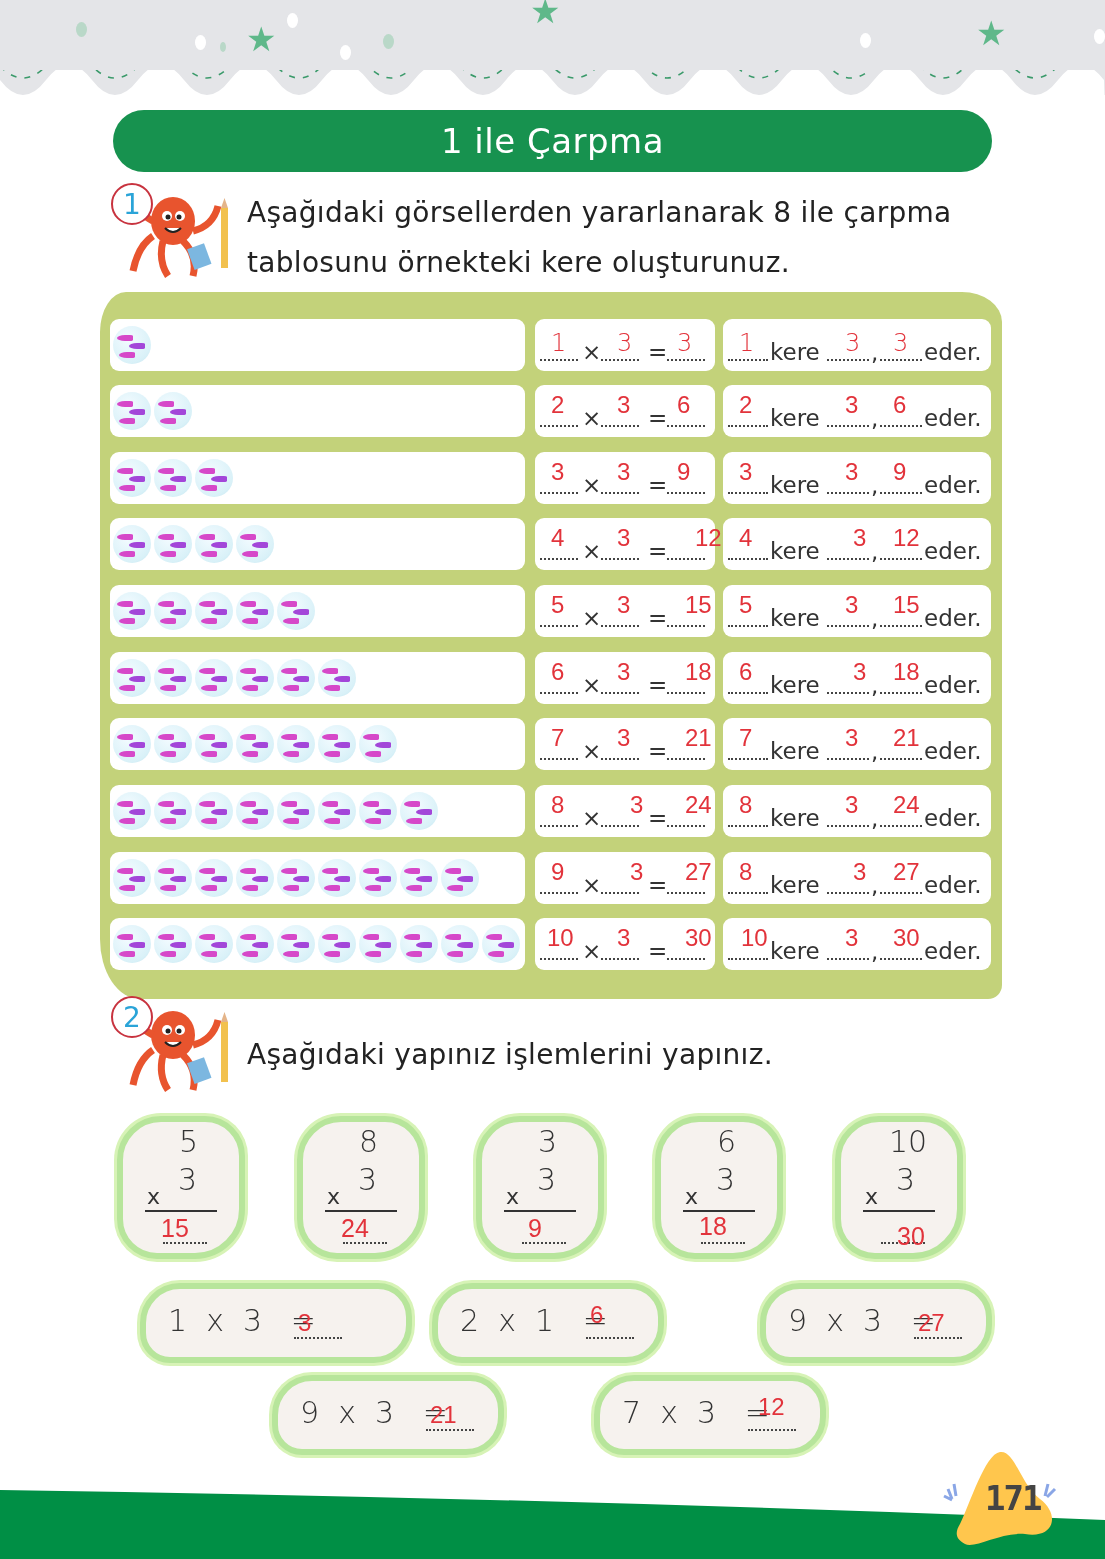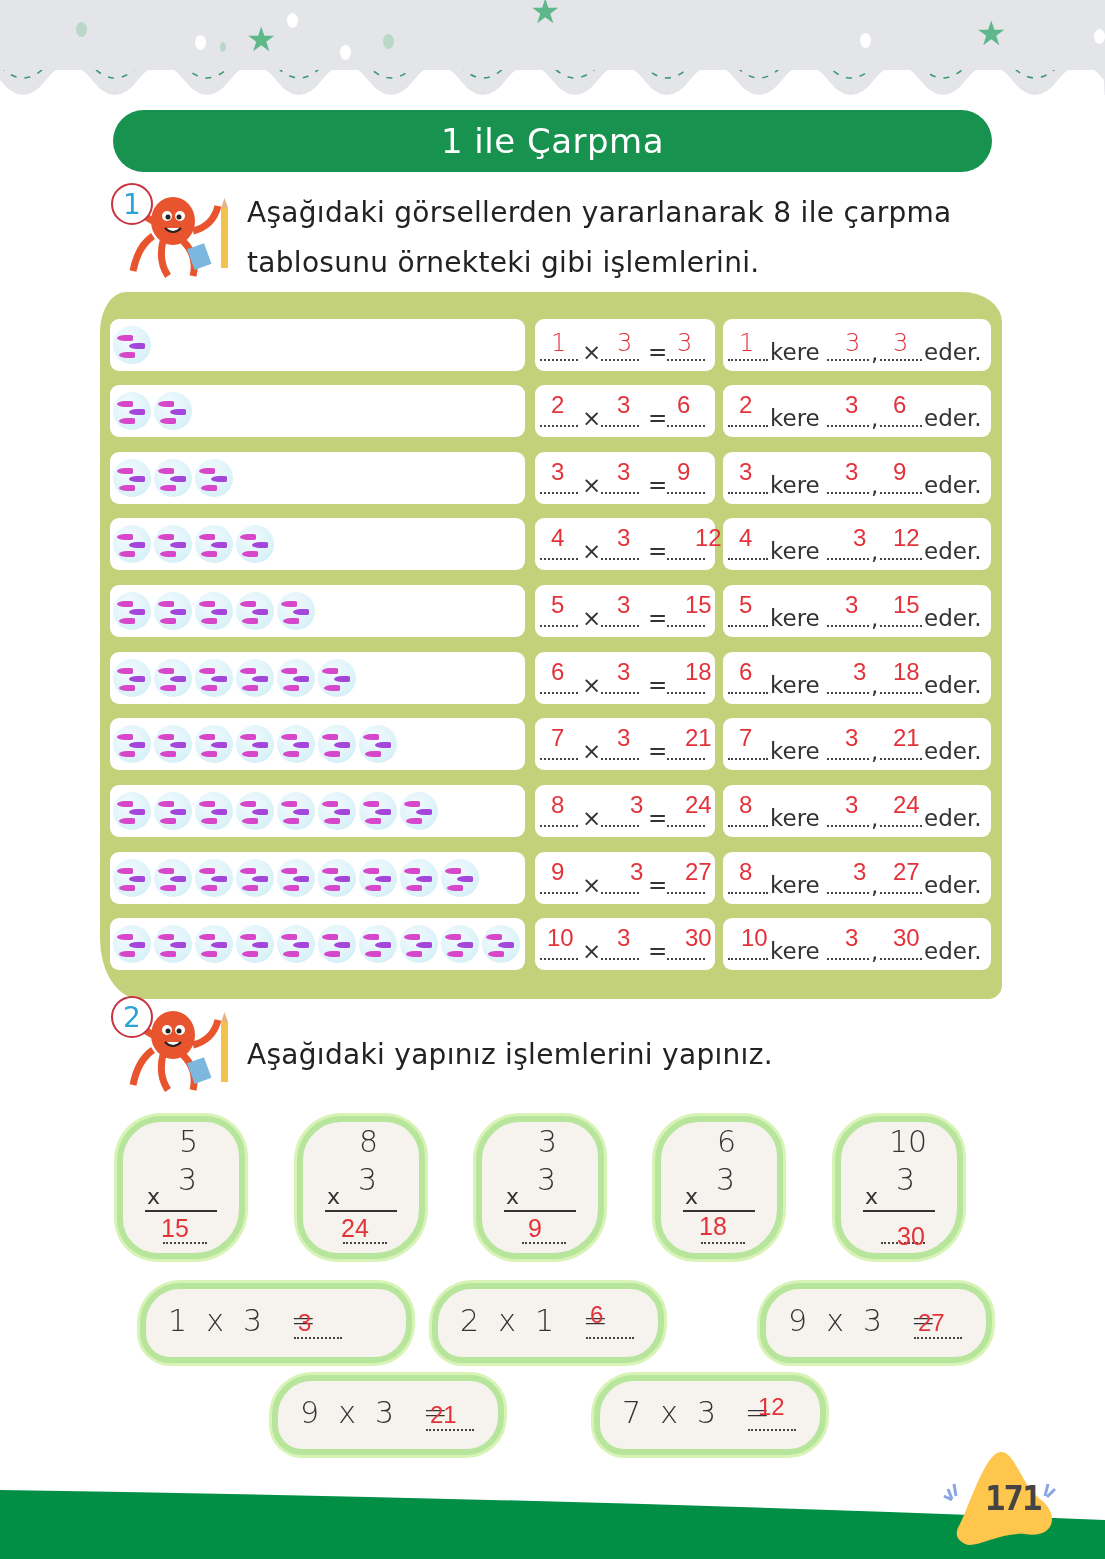--- a/index.html
+++ b/index.html
@@ -94,21 +94,21 @@
   <path d="M35 50 Q20 60 15 85" stroke="#e8542e" stroke-width="7" fill="none"></path>
   <path d="M45 55 Q40 75 50 90" stroke="#e8542e" stroke-width="7" fill="none"></path>
   <path d="M65 55 Q80 70 75 90" stroke="#e8542e" stroke-width="7" fill="none"></path>
   <path d="M75 45 Q95 40 100 20" stroke="#e8542e" stroke-width="7" fill="none"></path>
   <path d="M35 35 Q15 25 20 8" stroke="#e8542e" stroke-width="7" fill="none"></path>
   <rect x="103" y="22" width="7" height="60" fill="#f2c14e"></rect>
   <polygon points="103,22 110,22 106.5,12" fill="#e4b489"></polygon>
   <rect x="72" y="60" width="18" height="22" fill="#7cb7e0" transform="rotate(-20 80 70)"></rect>
 </svg>
 <div class="instr" style="left:247px;top:188px;">Aşağıdaki görsellerden yararlanarak 8 ile çarpma</div>
-<div class="instr" style="left:247px;top:238px;">tablosunu örnekteki gibi işlemlerini.</div>
+<div class="instr" style="left:247px;top:238px;">tablosunu örnekteki kere oluşturunuz.</div>
 
 <div class="panel"></div>
 
 <div id="rows">
     <div class="row" style="top: 319px;">
       <div class="cell pics">
         <span class="bowl"></span>
       </div>
       <div class="cell eq">
         <span class="dots" style="left:5px;width:38px;"></span>

